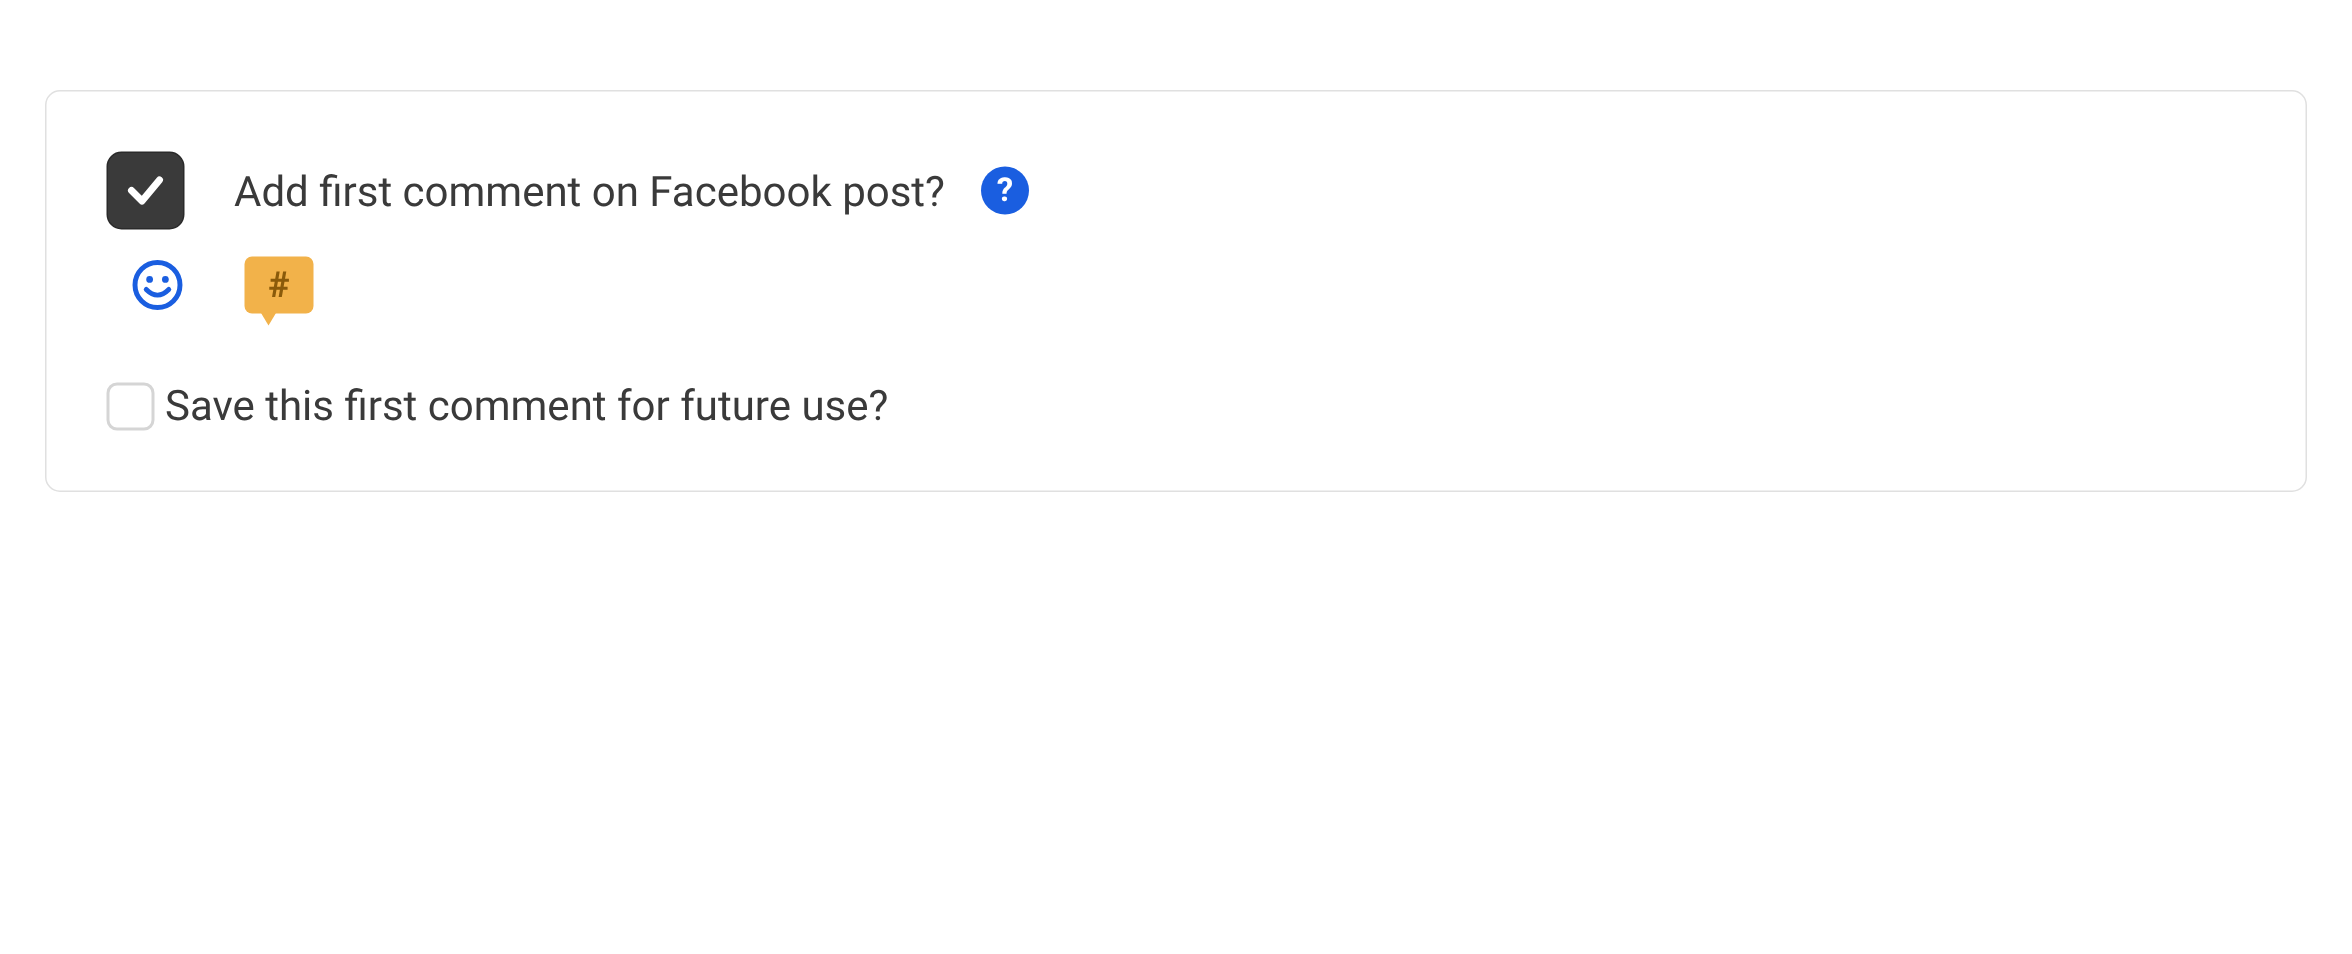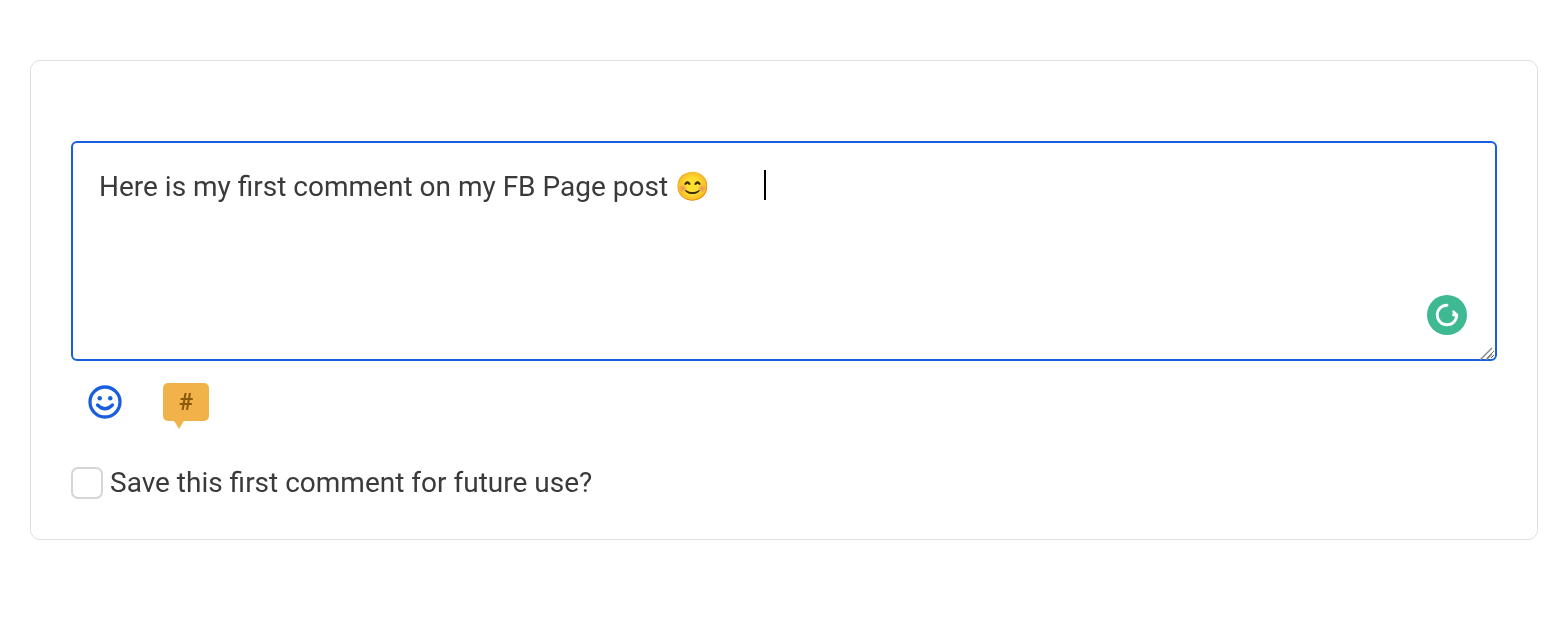--- a/index.html
+++ b/index.html
@@ -198,35 +198,30 @@
     .save-label {
       font-size: 28px;
       color: #3a3a3a;
     }
   </style>
 </head>
 <body>
 
 <div class="card">
 
-
-  <div class="textarea-wrap">
-    <textarea class="comment-textarea" style="">Here is my first comment on my FB Page post 😊</textarea>
-    <div class="cursor-bar"></div>
-    <div class="grammarly">
-      <svg viewBox="0 0 24 24">
-        <path d="M12 3 A9 9 0 1 0 21 12" stroke="#fff" stroke-width="2.6" fill="none" stroke-linecap="round"></path>
-        <path d="M18 9 L21 12 L18 12" stroke="#fff" stroke-width="2.6" fill="none" stroke-linecap="round" stroke-linejoin="round"></path>
+  <div class="row">
+    <div class="checkbox checked">
+      <svg class="check-svg" viewBox="0 0 24 24">
+        <path class="check-path" d="M4 12 L10 18 L20 6"></path>
       </svg>
     </div>
-    <svg class="resize-handle" width="16" height="16">
-      <line x1="2" y1="14" x2="14" y2="2" stroke="#888" stroke-width="1.5"></line>
-      <line x1="8" y1="14" x2="14" y2="8" stroke="#888" stroke-width="1.5"></line>
-    </svg>
+    <span class="main-label">Add first comment on Facebook post?</span>
+    <span class="help-badge">?</span>
   </div>
+
 
   <div class="tool-row">
     <div class="emoji-btn">
       <svg viewBox="0 0 24 24">
         <circle cx="12" cy="12" r="10" stroke="#1a5ee0" stroke-width="2.2" fill="none"></circle>
         <circle cx="8.5" cy="9.5" r="1.5" fill="#1a5ee0"></circle>
         <circle cx="15.5" cy="9.5" r="1.5" fill="#1a5ee0"></circle>
         <path d="M7 14 Q12 19 17 14" stroke="#1a5ee0" stroke-width="2.2" fill="none" stroke-linecap="round"></path>
       </svg>
     </div>

